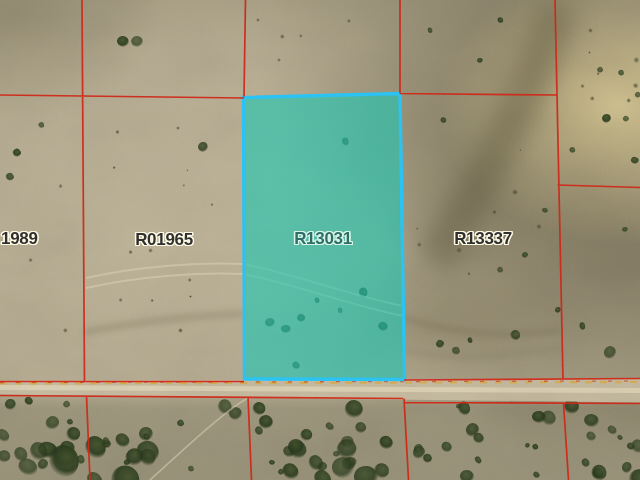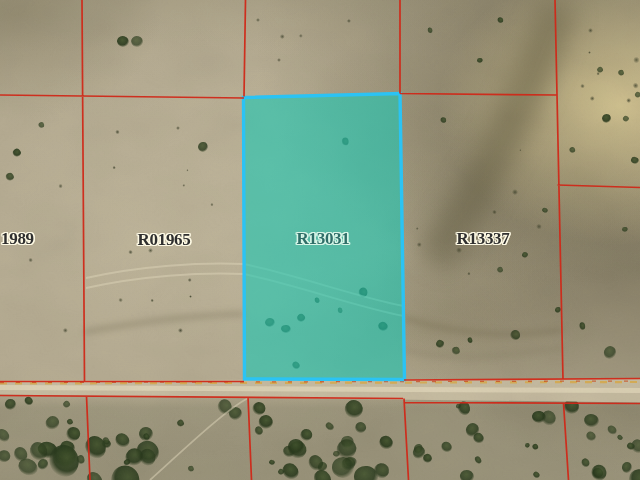--- a/index.html
+++ b/index.html
@@ -1,18 +1,18 @@
 <!DOCTYPE html>
 <html style="--boundary-line: #d02818; --selection-border: #2bc3f4; --selection-fill: rgba(27,200,180,0.6); --label-text: #2f2f2f; --label-halo: #fdf9e4; --selected-label-text: #2e6e68; --selected-label-halo: #d8f6e8;"><head>
 <meta charset="utf-8">
 <style>
   html,body{margin:0;padding:0;background:#222;}
   #map-viewport{
     position:relative;width:640px;height:480px;overflow:hidden;
-    font-family:Liberation Serif, serif;cursor:default;
+    font-family:Liberation Sans, sans-serif;cursor:default;
   }
   
   #terrain{
     position:absolute;inset:0;
     background:
       radial-gradient(260px 200px at 620px 105px, rgba(226,209,153,.78), rgba(226,209,153,0) 70%),
       radial-gradient(430px 330px at 565px 50px,  rgba(86,80,56,.50),  rgba(86,80,56,0) 72%),
       radial-gradient(380px 300px at 640px 265px, rgba(84,78,55,.46),  rgba(84,78,55,0) 70%),
       radial-gradient(300px 260px at 480px 185px, rgba(104,97,69,.34), rgba(104,97,69,0) 70%),
       radial-gradient(240px 120px at 430px 330px, rgba(110,102,74,.30),rgba(110,102,74,0) 70%),

